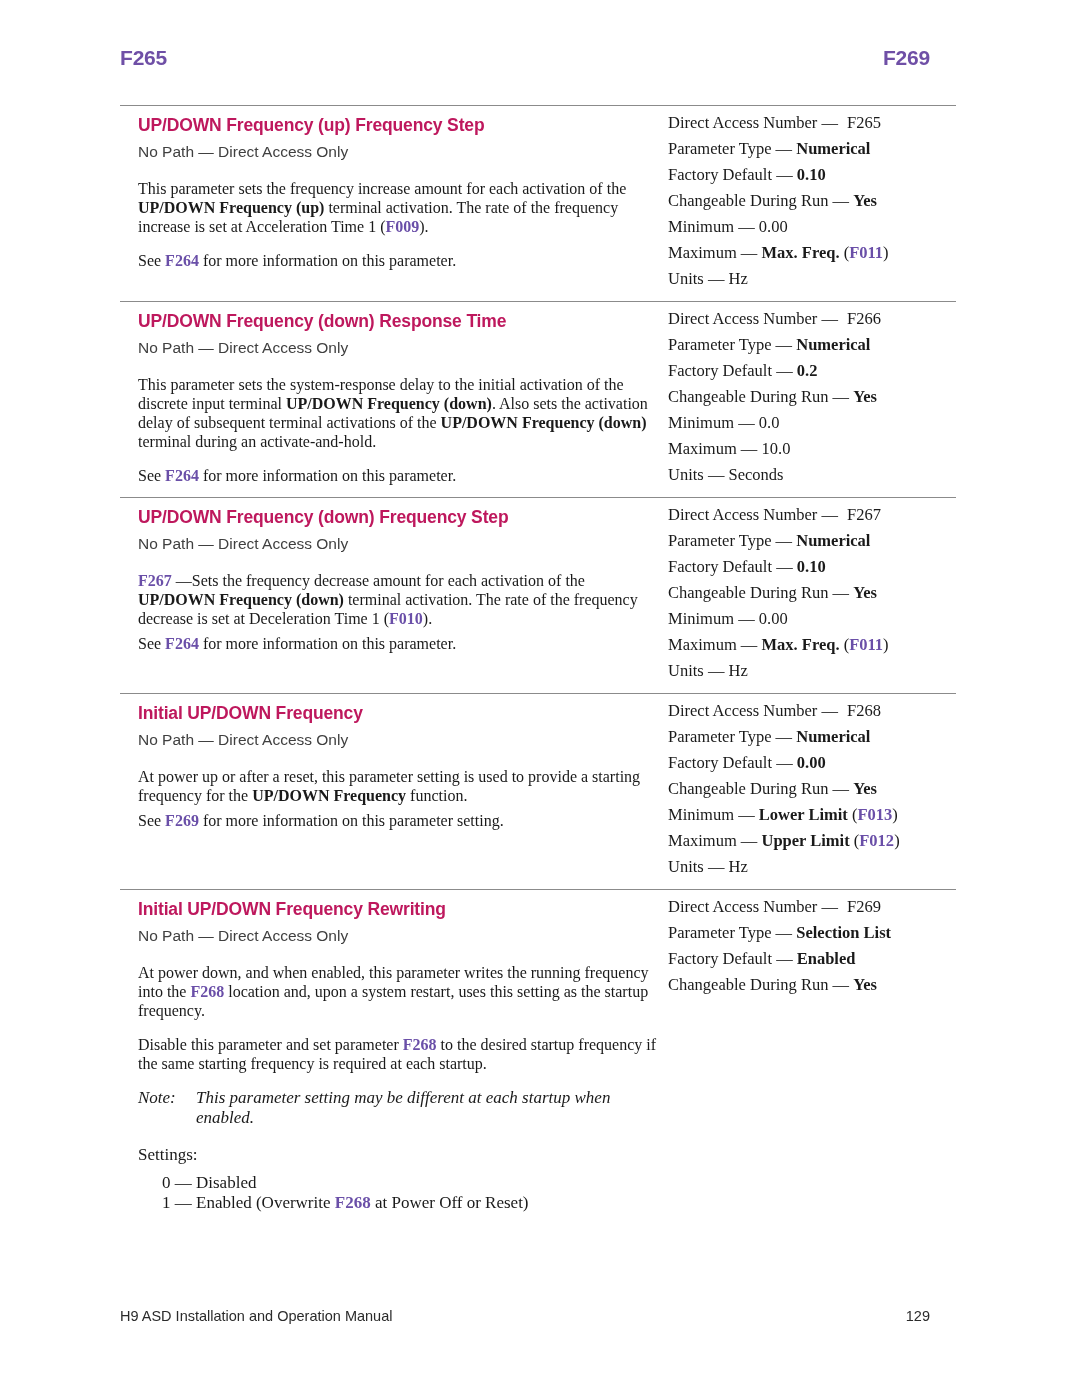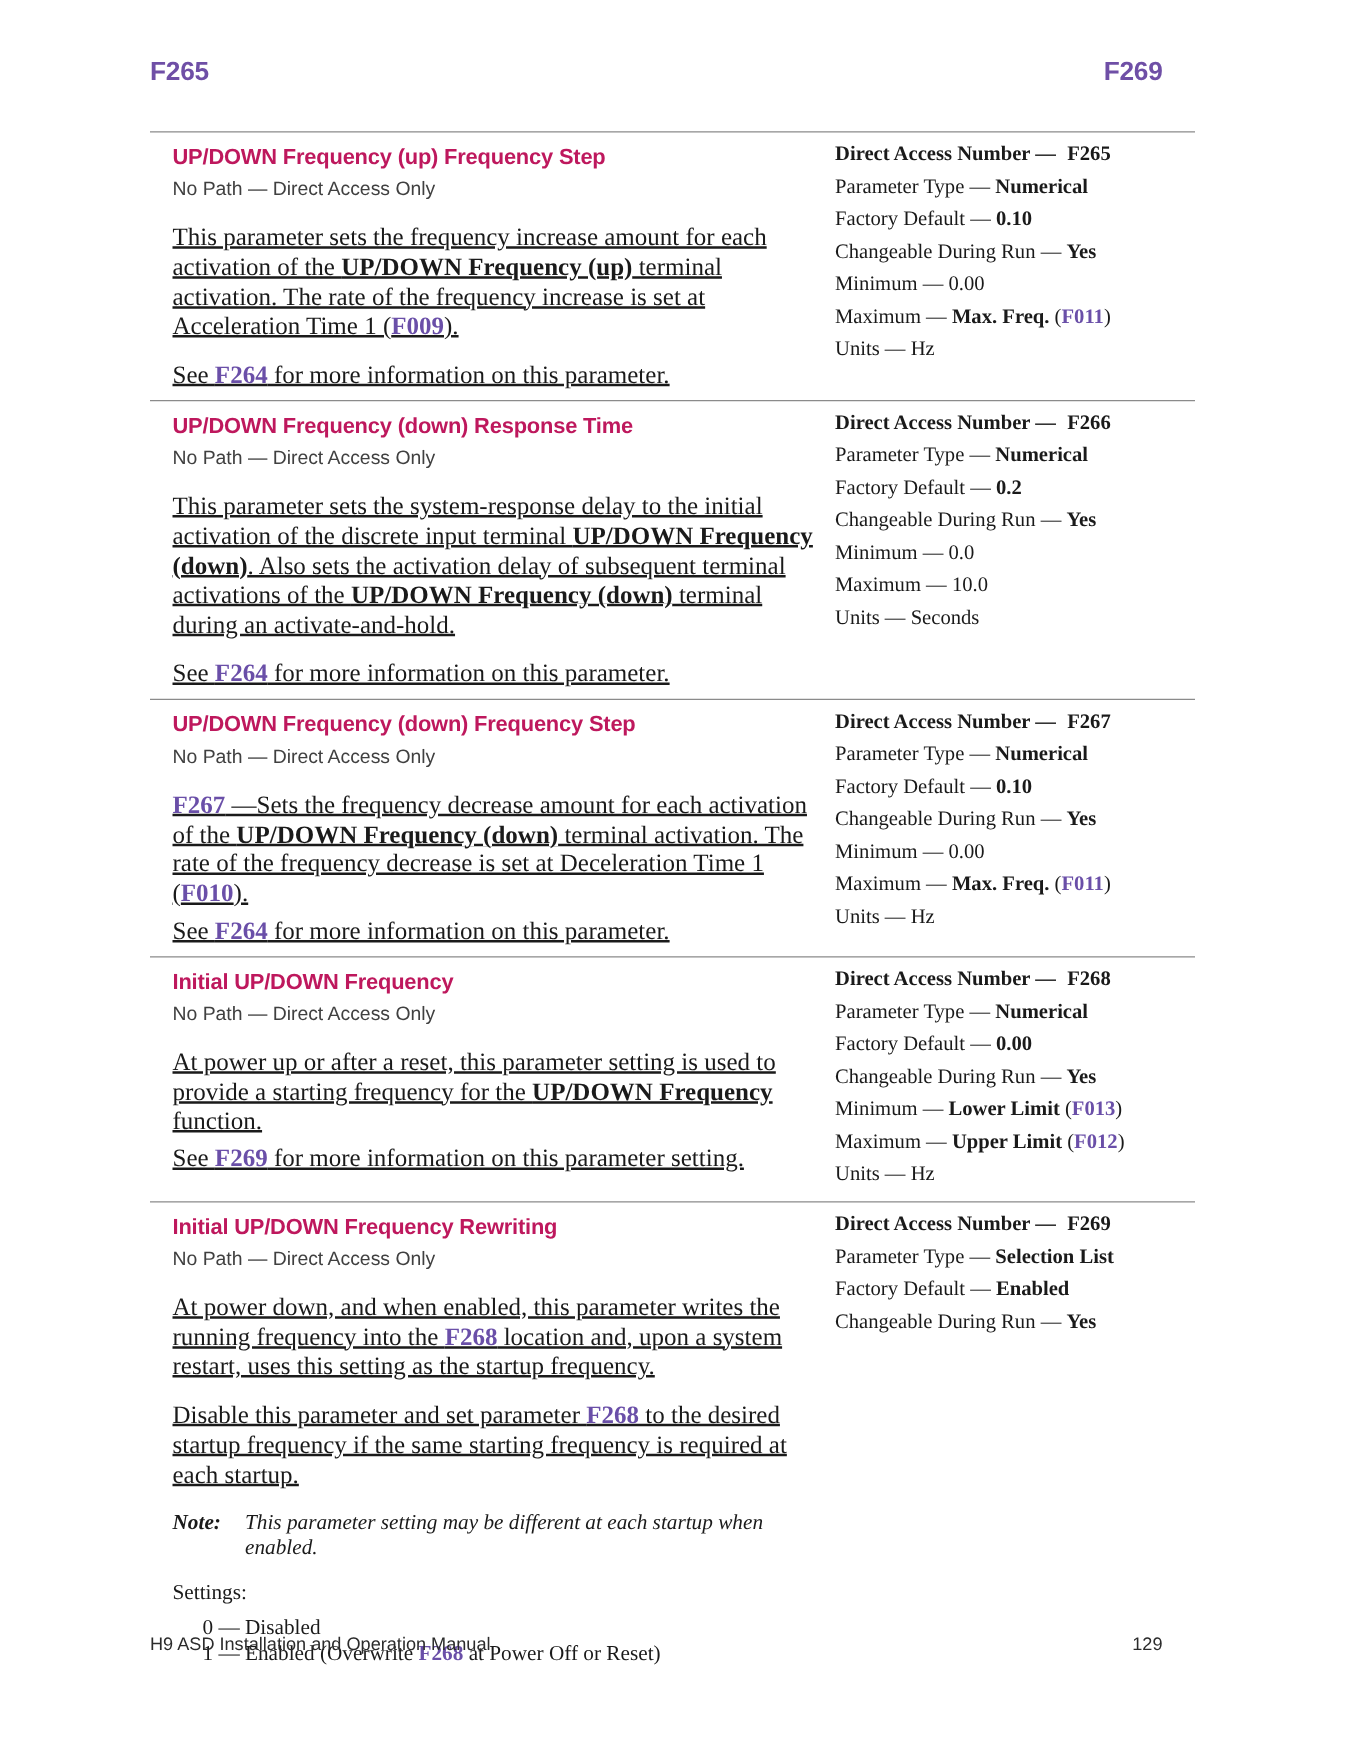--- a/index.html
+++ b/index.html
@@ -71,41 +71,40 @@
     letter-spacing: -0.15px;
     color: #be185d;
   }
   .path {
     font-family: "Liberation Sans", sans-serif;
     font-size: 15.5px;
     margin: 0 0 18px 0;
     color: #404040;
   }
   p.body {
-    font-size: 20px;
+    font-size: 16px;
     line-height: 1.19;
     margin: 0 0 15px 0;
     text-align: left;
-    text-decoration: underline;
   }
   p.body.tight { margin-bottom: 6px; }
   p.body.last { margin-bottom: 3px; }
 
   .b { font-weight: bold; }
   .ref { color: #6a4fa8; font-weight: bold; }
 
   
   .note {
     display: flex;
     margin: 10px 0 14px 0;
     font-size: 17px;
     line-height: 1.19;
   }
   .note .note-label {
-    font-weight: bold;
+    font-weight: normal;
     font-style: italic;
     width: 58px;
     flex: 0 0 58px;
   }
   .note .note-text { font-style: italic; }
 
   .settings-head {
     font-size: 17px;
     margin: 16px 0 8px 0;
   }
@@ -116,21 +115,21 @@
   }
   .settings-list div { margin: 0; }
 
   
   .spec {
     font-size: 16.5px;
     line-height: 1.0;
     margin: 0 0 9.5px 0;
     white-space: nowrap;
   }
-  .spec.first { font-weight: bold; }
+  .spec.first { font-weight: normal; }
   .spec .gap { display: inline-block; width: 9px; }
 
   
   .footer {
     position: absolute;
     left: 120px;
     right: 120px;
     bottom: 63px;
     display: flex;
     justify-content: space-between;

